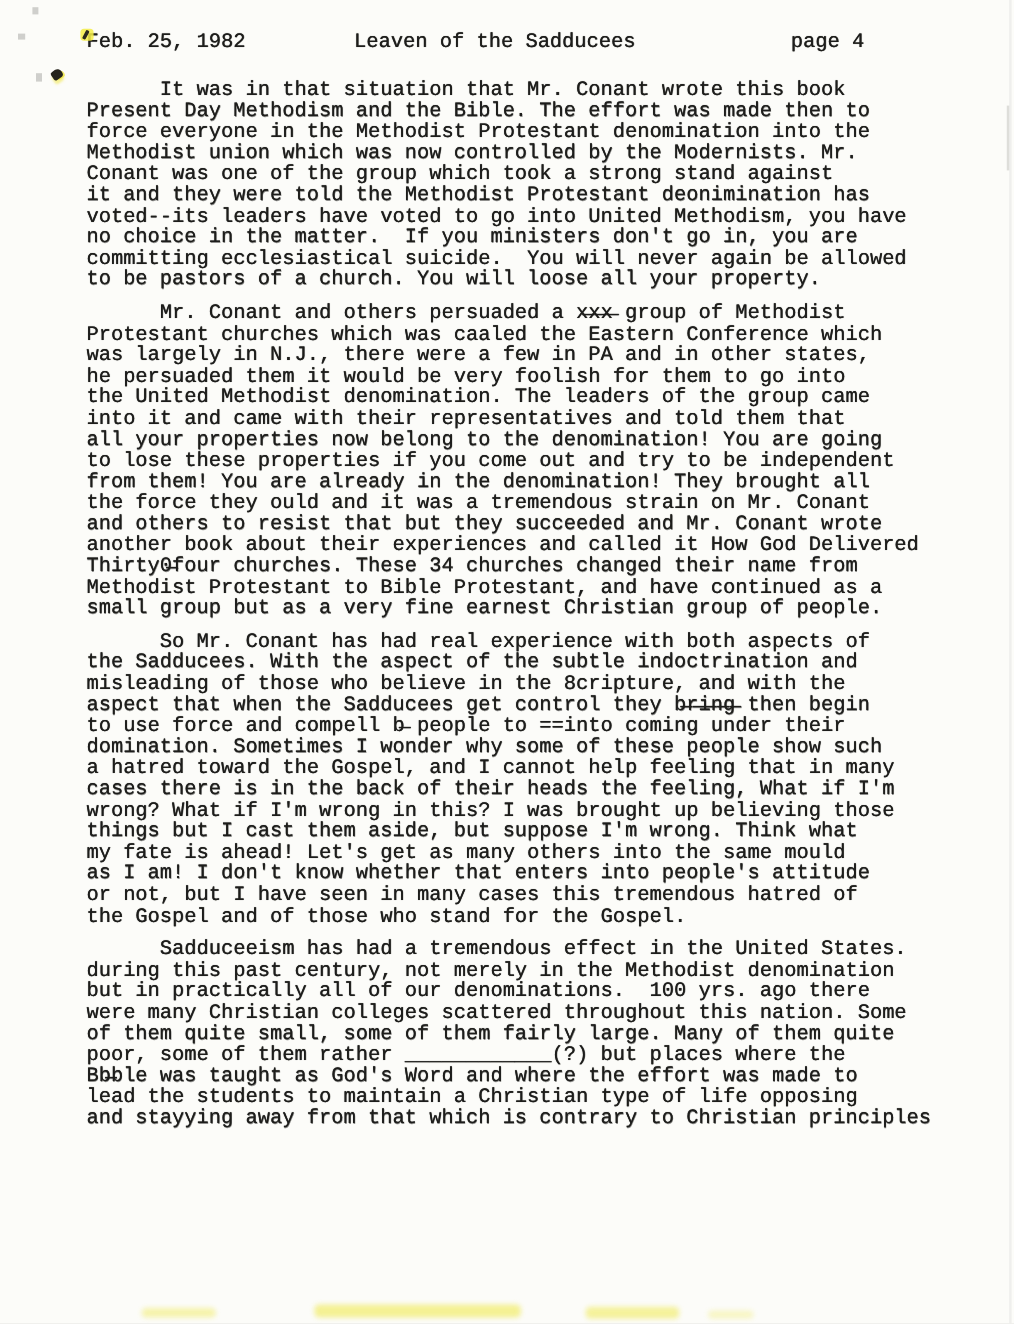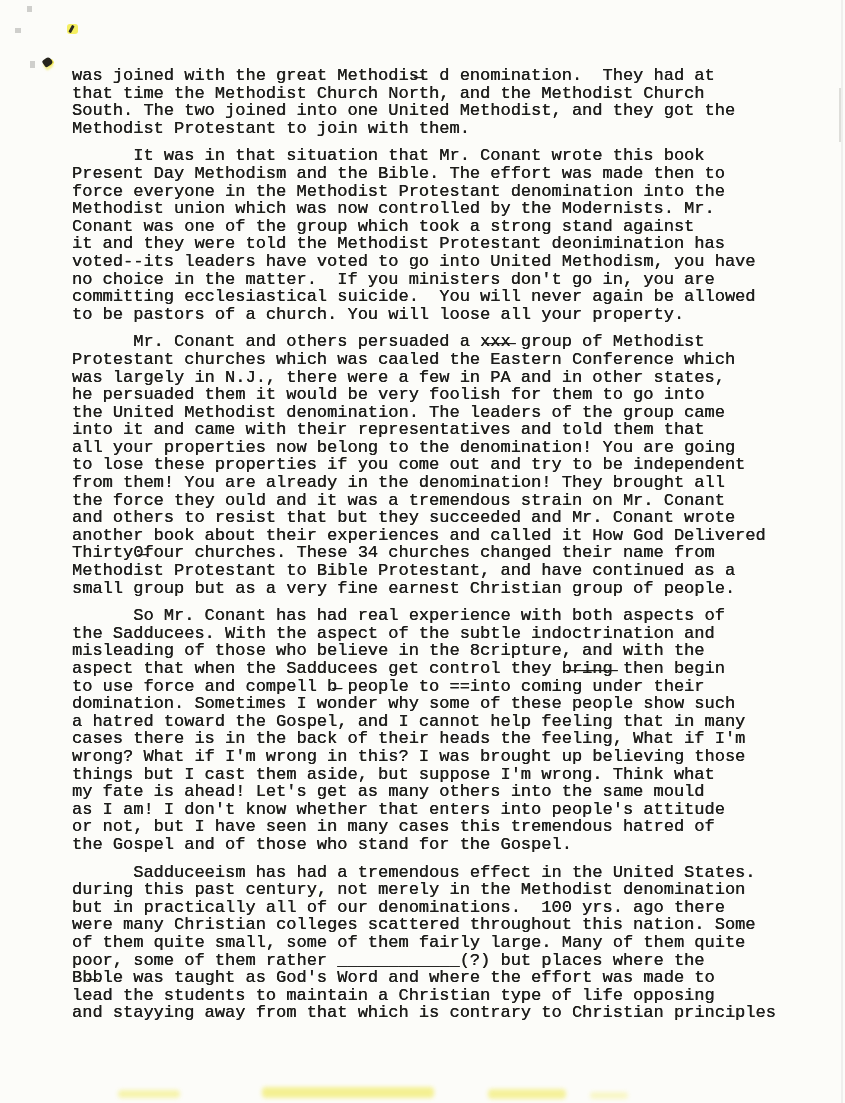--- a/index.html
+++ b/index.html
@@ -65,26 +65,27 @@
   .edge-dash {
     right: 4px; top: 88px; width: 2px; height: 54px;
     background: #a7a7a3; opacity: 0.35; filter: blur(0.5px);
   }
 </style>
 </head>
 <body>
 
 <div class="page">
 
+  <div class="header-row typed">
+    <span class="header-date">Feb. 25, 1982</span>
+    <span class="header-title">Leaven of the Sadducees</span>
+    <span class="header-page">page 4</span>
+  </div>
 
   <div class="body-col typed">
-    <pre>was joined with the great Methodis̶t d enomination.  They had at
-that time the Methodist Church North, and the Methodist Church
-South. The two joined into one United Methodist, and they got the
-Methodist Protestant to join with them.</pre>
     <pre>      It was in that situation that Mr. Conant wrote this book
 Present Day Methodism and the Bible. The effort was made then to
 force everyone in the Methodist Protestant denomination into the
 Methodist union which was now controlled by the Modernists. Mr.
 Conant was one of the group which took a strong stand against
 it and they were told the Methodist Protestant deonimination has
 voted--its leaders have voted to go into United Methodism, you have
 no choice in the matter.  If you ministers don't go in, you are
 committing ecclesiastical suicide.  You will never again be allowed
 to be pastors of a church. You will loose all your property.</pre>

